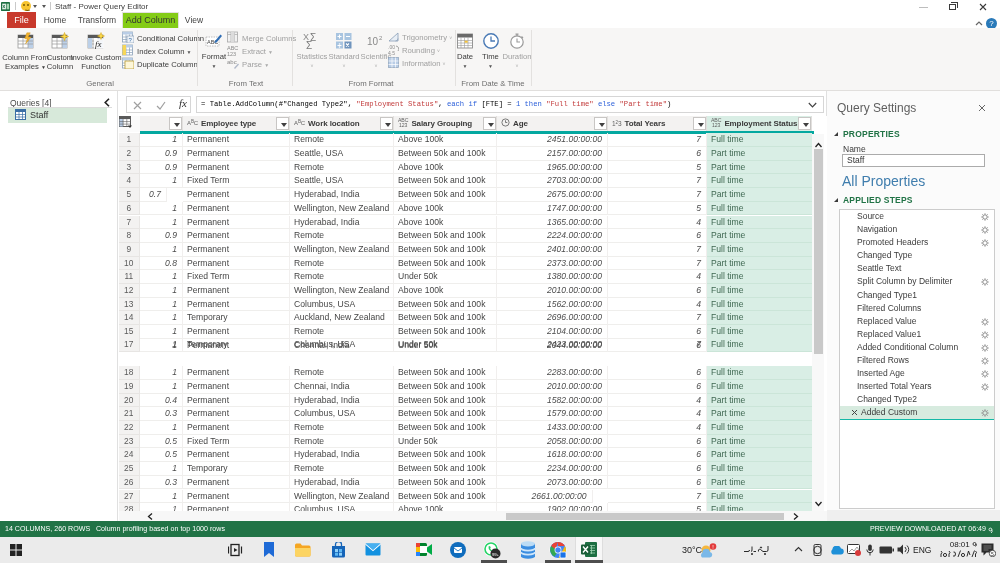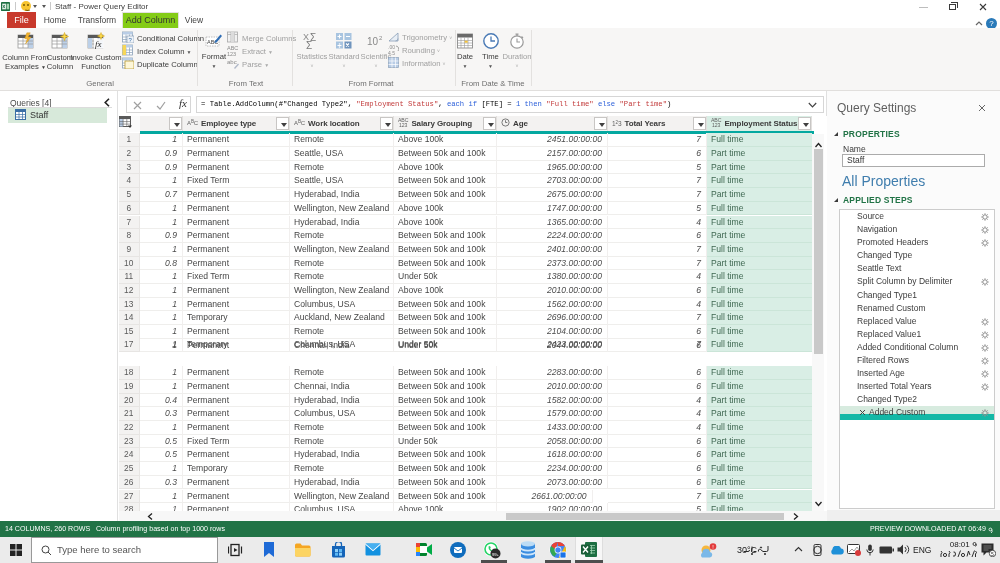--- a/index.html
+++ b/index.html
@@ -52,21 +52,21 @@
 #spane{position:absolute;left:827px;top:91px;width:173px;height:430px;background:#fbfbfb}
 #stitle{position:absolute;left:10px;top:10px;font-size:12px;color:#5f5f5f}
 #sclose{position:absolute;left:151px;top:11px;font-size:9px;color:#666}
 .shdr{position:absolute;left:16px;font-size:8.5px;font-weight:bold;color:#217346;letter-spacing:.2px}
 .stri{position:absolute;left:7px;width:0;height:0;border-bottom:4.5px solid #3a3a3a;border-left:4.5px solid transparent}
 #nmlbl{position:absolute;left:16px;top:53px;font-size:8.5px;color:#3b3b3b}
 #nminput{position:absolute;left:15px;top:63px;width:143px;height:13px;border:1px solid #ababab;background:#fff;font-size:8.5px;line-height:11px;padding-left:4px;color:#333}
 #allprops{position:absolute;left:15px;top:82px;font-size:14px;color:#3f7dad}
 #stepbox{position:absolute;left:12px;top:118px;width:156px;height:300px;background:#fff;border:1px solid #ccc;overflow:hidden}
 .step{height:13.1px;font-size:8.5px;line-height:13.1px;color:#3b3b3b;padding-left:17px;position:relative;white-space:nowrap}
-.selstep{background:#d7ebdf;border-bottom:6px solid #14b8a6;padding-left:19px}
+.selstep{background:#d7ebdf;border-bottom:1px solid #14b8a6;padding-left:11px}
 .delx{color:#444;font-size:8px;margin-right:3px}
 
 #grid{position:absolute;left:118.5px;top:116px;width:708px;height:405px;background:#fff;overflow:hidden}
 #ghead{position:absolute;left:0;top:0;width:708px;height:15.5px}
 .hc{position:absolute;top:0;height:15.5px;background:#f3f2f1;font-size:8px;font-weight:bold;letter-spacing:-0.1px;color:#3b3b3b;line-height:15.5px;white-space:nowrap;border-right:1px solid #e2e0de}
 .hc .fbtn{position:absolute;right:0;top:1px;width:13px;height:13px;background:#fff;border:1px solid #c8c6c4}
 .fbtn:after{content:"";position:absolute;left:3.5px;top:5px;border-left:3px solid transparent;border-right:3px solid transparent;border-top:4px solid #404040}
 .ticon{display:inline-block;font-size:5.2px;font-weight:normal;color:#5f5f5f;line-height:5.2px;vertical-align:middle;margin:0 3px 2px 4px;text-align:center}
 #teal{position:absolute;left:21.5px;top:15px;width:673.5px;height:3px;background:#04a8a0}
 #corner{position:absolute;left:0;top:0;width:21.5px;height:15.5px;background:#fbfbfb}
@@ -337,21 +337,21 @@
         </svg></div>
 <div class="step">Changed Type</div>
 <div class="step">Seattle Text</div>
 <div class="step">Split Column by Delimiter<svg width="8" height="8" viewBox="0 0 8 8" style="position:absolute;right:5px;top:3px">
           <g fill="none" stroke="#8f8f8f" stroke-width="1">
             <circle cx="4" cy="4" r="2.2"></circle>
             <path d="M4 0.3 V1.6 M4 6.4 V7.7 M0.3 4 H1.6 M6.4 4 H7.7 M1.4 1.4 L2.3 2.3 M5.7 5.7 L6.6 6.6 M6.6 1.4 L5.7 2.3 M2.3 5.7 L1.4 6.6"></path>
           </g>
         </svg></div>
 <div class="step">Changed Type1</div>
-<div class="step">Renamed Custom</div>
+<div class="step">Filtered Columns</div>
 <div class="step">Replaced Value<svg width="8" height="8" viewBox="0 0 8 8" style="position:absolute;right:5px;top:3px">
           <g fill="none" stroke="#8f8f8f" stroke-width="1">
             <circle cx="4" cy="4" r="2.2"></circle>
             <path d="M4 0.3 V1.6 M4 6.4 V7.7 M0.3 4 H1.6 M6.4 4 H7.7 M1.4 1.4 L2.3 2.3 M5.7 5.7 L6.6 6.6 M6.6 1.4 L5.7 2.3 M2.3 5.7 L1.4 6.6"></path>
           </g>
         </svg></div>
 <div class="step">Replaced Value1<svg width="8" height="8" viewBox="0 0 8 8" style="position:absolute;right:5px;top:3px">
           <g fill="none" stroke="#8f8f8f" stroke-width="1">
             <circle cx="4" cy="4" r="2.2"></circle>
             <path d="M4 0.3 V1.6 M4 6.4 V7.7 M0.3 4 H1.6 M6.4 4 H7.7 M1.4 1.4 L2.3 2.3 M5.7 5.7 L6.6 6.6 M6.6 1.4 L5.7 2.3 M2.3 5.7 L1.4 6.6"></path>
@@ -451,21 +451,21 @@
 <div class="c num" style="left:21.5px;width:43px">1</div>
 <div class="c" style="left:64.5px;width:107px">Fixed Term</div>
 <div class="c" style="left:171.5px;width:104px">Seattle, USA</div>
 <div class="c" style="left:275.5px;width:103px">Between 50k and 100k</div>
 <div class="c num" style="left:378.5px;width:111px">2703.00:00:00</div>
 <div class="c num" style="left:489.5px;width:99px">7</div>
 <div class="c sel" style="left:588.5px;width:105px">Full time</div>
 </div>
 <div class="row" style="top:72.1px">
 <div class="gut">5</div>
-<div class="c num" style="left:21.5px;width:43px">0.7</div>
+<div class="c num" style="left:21.5px;width:27px">0.7</div>
 <div class="c" style="left:64.5px;width:107px">Permanent</div>
 <div class="c" style="left:171.5px;width:104px">Hyderabad, India</div>
 <div class="c" style="left:275.5px;width:103px">Between 50k and 100k</div>
 <div class="c num" style="left:378.5px;width:111px">2675.00:00:00</div>
 <div class="c num" style="left:489.5px;width:99px">7</div>
 <div class="c sel" style="left:588.5px;width:105px">Part time</div>
 </div>
 <div class="row" style="top:85.8px">
 <div class="gut">6</div>
 <div class="c num" style="left:21.5px;width:43px">1</div>
@@ -723,24 +723,20 @@
       <path d="M1 2.5 a1.4 1.4 0 1 0 2.8 0 a1.4 1.4 0 0 0 -2.8 0 M3.8 2.5 q1 2 -0.6 3.5" stroke="#fff" fill="none" stroke-width="0.8"></path>
     </svg>
   </div>
 <div id="taskbar">
     <svg class="tico" style="left:10px;top:7px" width="12" height="12" viewBox="0 0 12 12">
       <rect x="0" y="0" width="5.5" height="5.5" fill="#222"></rect>
       <rect x="6.5" y="0" width="5.5" height="5.5" fill="#222"></rect>
       <rect x="0" y="6.5" width="5.5" height="5.5" fill="#222"></rect>
       <rect x="6.5" y="6.5" width="5.5" height="5.5" fill="#222"></rect>
     </svg>
-    <div id="searchbox"><svg style="position:absolute;left:9px;top:7px" width="11" height="11" viewBox="0 0 11 11">
-        <circle cx="4.5" cy="4.5" r="3.5" fill="none" stroke="#444" stroke-width="1"></circle>
-        <path d="M7 7 L10 10" stroke="#444" stroke-width="1"></path>
-      </svg><span style="margin-left:25px">Type here to search</span></div>
     <svg class="tico" style="left:228px;top:6px" width="15" height="14" viewBox="0 0 15 14">
       <rect x="3" y="1.5" width="8" height="11" fill="none" stroke="#222" stroke-width="1.3"></rect>
       <path d="M0.5 3.5 v7 M13.5 3.5 v7" stroke="#222" stroke-width="1.2"></path>
       <path d="M6 5 l3.5 2 L6 9 Z" fill="#222"></path>
     </svg>
     <svg class="tico" style="left:262px;top:5px" width="14" height="16" viewBox="0 0 14 16">
       <path d="M2 0 h10 v15 l-5 -4 l-5 4 Z" fill="#1e6ad6"></path>
     </svg>
     <svg class="tico" style="left:295px;top:6px" width="16" height="14" viewBox="0 0 16 14">
       <path d="M0 2 a1.5 1.5 0 0 1 1.5 -1.5 h4 l1.5 2 h7 a1.5 1.5 0 0 1 1.5 1.5 v8 a1.5 1.5 0 0 1 -1.5 1.5 h-12.5 a1.5 1.5 0 0 1 -1.5 -1.5 Z" fill="#f5a623"></path>
@@ -803,21 +799,21 @@
       <path d="M7 3.5 h7 M7 6 h7 M7 8.5 h7 M7 11 h7 M10.5 3 v9" stroke="#9fd4b2" stroke-width="0.8"></path>
       <rect x="0" y="2.5" width="9" height="10" rx="1" fill="#185c36"></rect>
       <path d="M2 4.5 l5 6 M7 4.5 l-5 6" stroke="#fff" stroke-width="1.4"></path>
     </svg>
     <svg class="tico" style="left:700px;top:5px" width="17" height="16" viewBox="0 0 17 16">
       <circle cx="6" cy="8" r="4.5" fill="#f6b73c"></circle>
       <path d="M2 11 a3 3 0 0 0 0 4.5 h8 a2.8 2.8 0 0 0 0 -5.5 a3.8 3.8 0 0 0 -7.6 1 Z" fill="#7ab8e8"></path>
       <circle cx="13" cy="4.5" r="3.3" fill="#e23b3b"></circle>
       <text x="13" y="6.7" font-size="5.5" fill="#fff" text-anchor="middle">!</text>
     </svg>
-    <div id="tray" style="left:737px;line-height:26px">30°C</div>
+    <div id="tray" style="left:682px;line-height:26px">30°C</div>
     <svg class="tico" style="left:743px;top:8px" width="29" height="10" viewBox="0 0 29 10">
       <g stroke="#2a2a2a" stroke-width="1" fill="none">
         <path d="M1 6.5 h4 q1.5 0 1.5 -1.5 M8 6.5 q1 0 1 -1.5 l0 -3.5 M10.5 6.5 h2.5"></path>
         <path d="M16 6.5 q-1 0 -0.5 -1.5 q0.5 -1.5 2 -0.5 l2.5 2 h3.5 q1.5 0 1.5 -1.5 l0 -4"></path>
         <circle cx="18" cy="2.5" r="0.6" fill="#2a2a2a"></circle>
         <circle cx="9" cy="9" r="0.6" fill="#2a2a2a"></circle>
         <circle cx="22" cy="9" r="0.6" fill="#2a2a2a"></circle>
       </g>
     </svg>
     <svg class="tico" style="left:794px;top:9px" width="9" height="6" viewBox="0 0 9 6">

